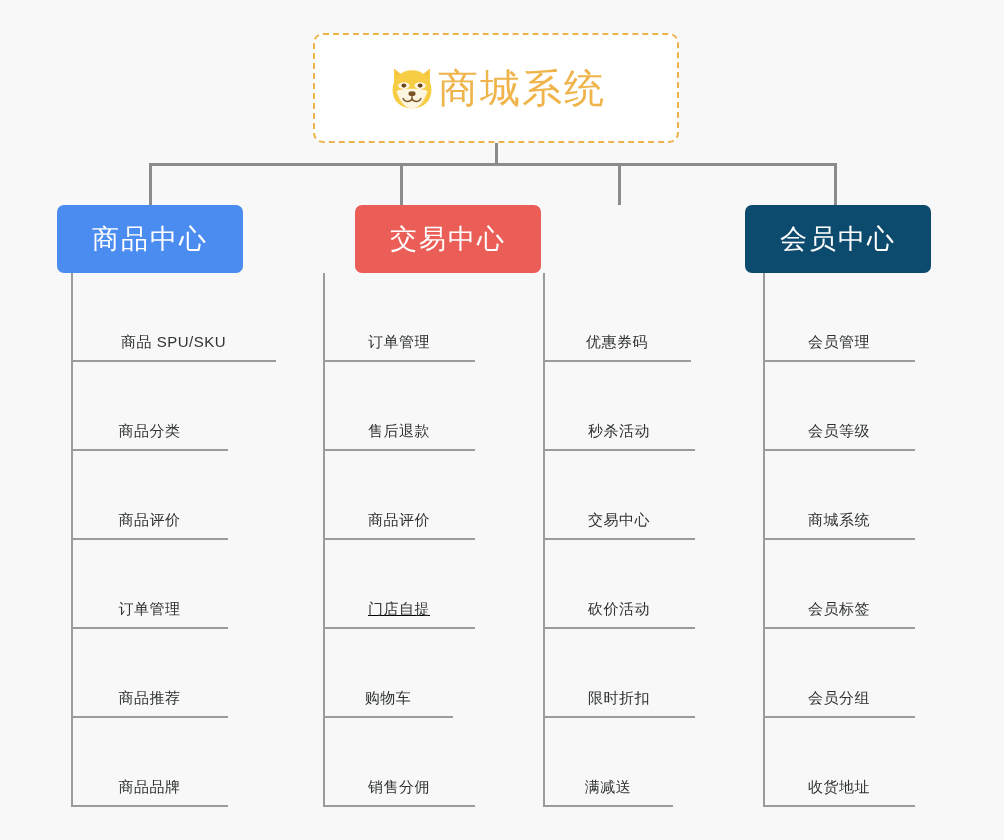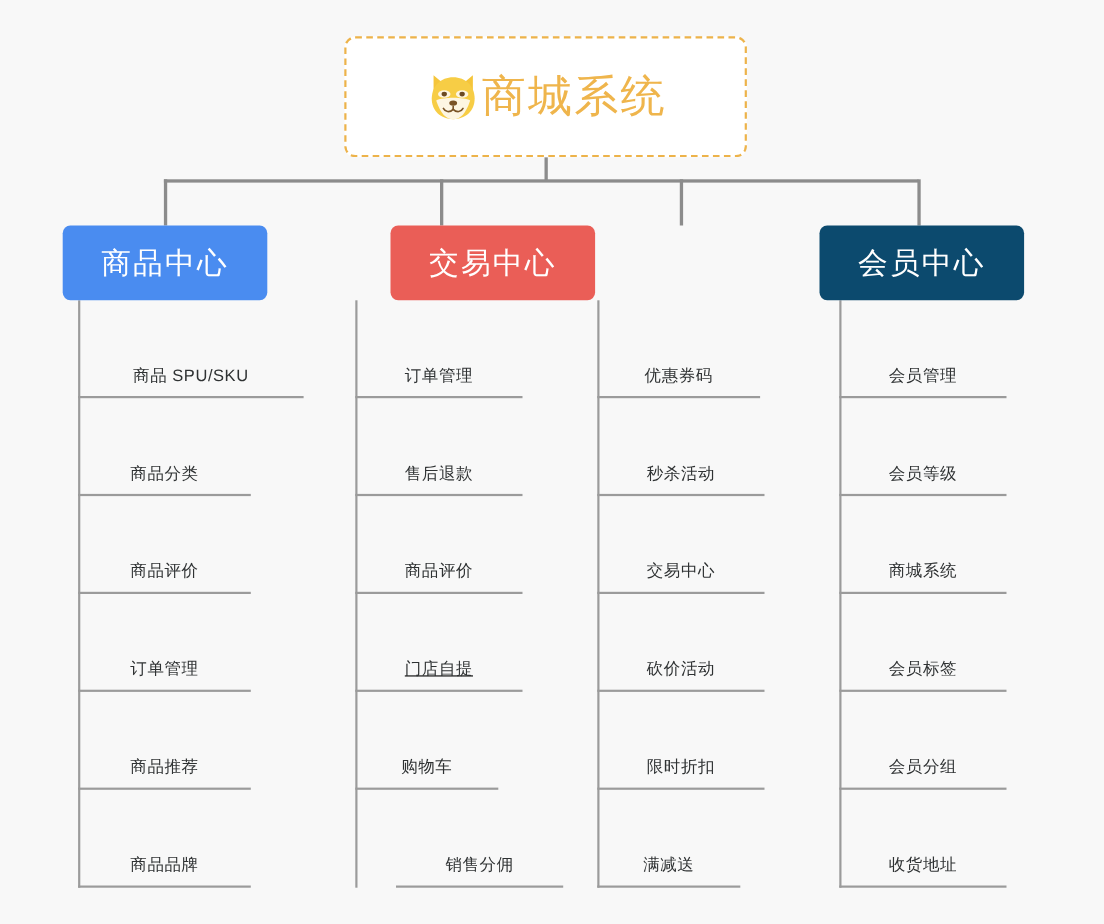--- a/index.html
+++ b/index.html
@@ -193,21 +193,21 @@
       </div>
     <div class="leaf-item" style="top:178px; width:152px;">
         <span class="leaf-label">商品评价</span>
       </div>
     <div class="leaf-item" style="top:267px; width:152px;text-decoration:underline;">
         <span class="leaf-label">门店自提</span>
       </div>
     <div class="leaf-item" style="top:356px; width:130px;">
         <span class="leaf-label">购物车</span>
       </div>
-    <div class="leaf-item" style="top:445px; width:152px;margin-left:37px;">
+    <div class="leaf-item" style="top:445px; width:152px;">
         <span class="leaf-label">销售分佣</span>
       </div>
   </div>
 
   <div class="leaf-col" style="left:543px;">
     <div class="leaf-stem" style="height:534px;"></div>
     <div class="leaf-item" style="top:0px;   width:148px;">
         <span class="leaf-label">优惠券码</span>
       </div>
     <div class="leaf-item" style="top:89px;  width:152px;">

